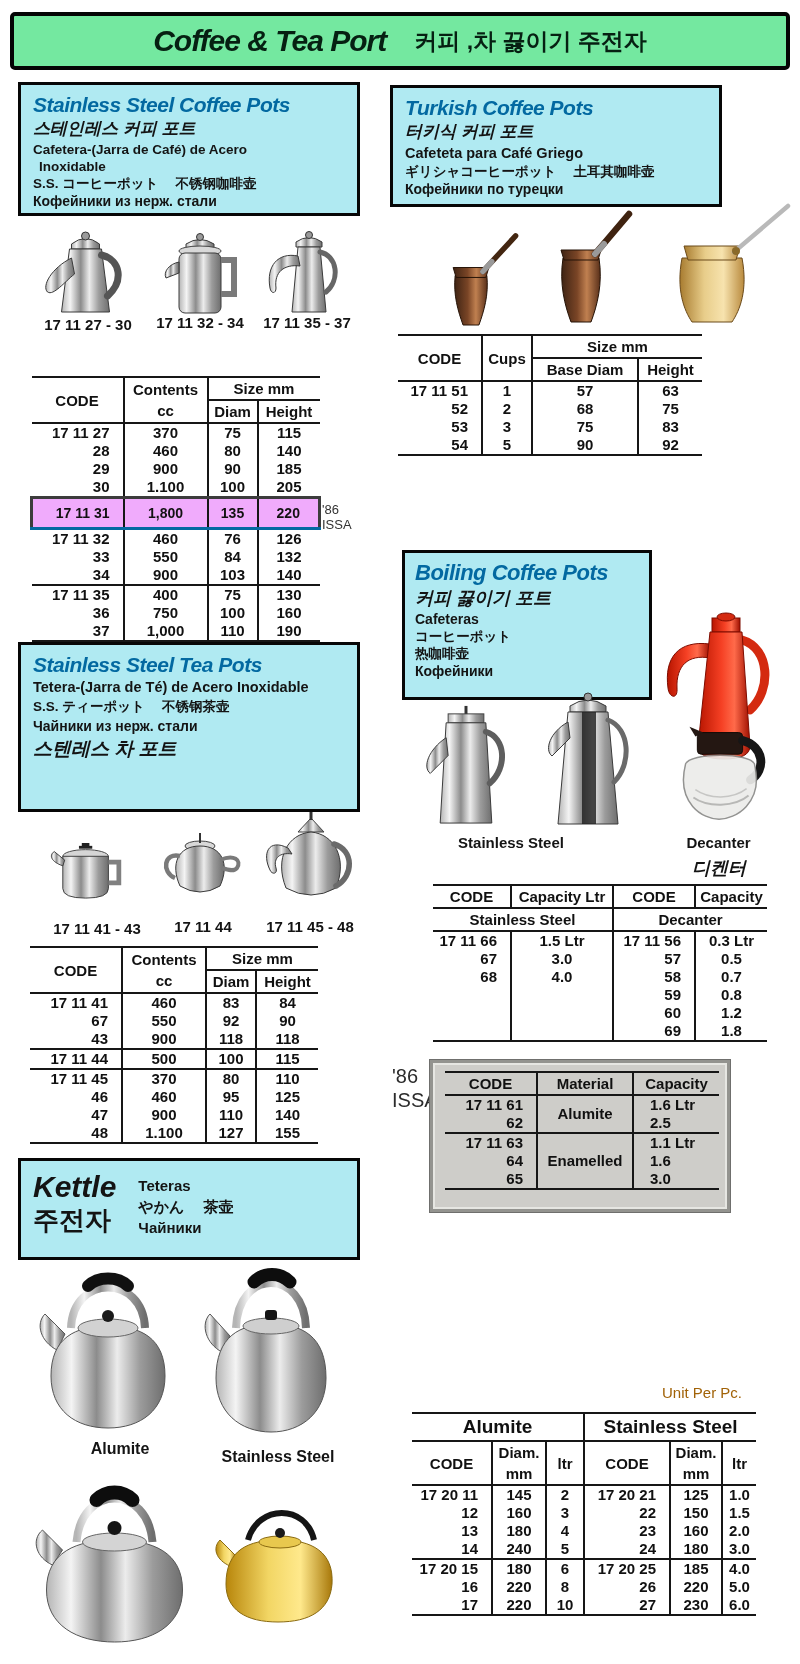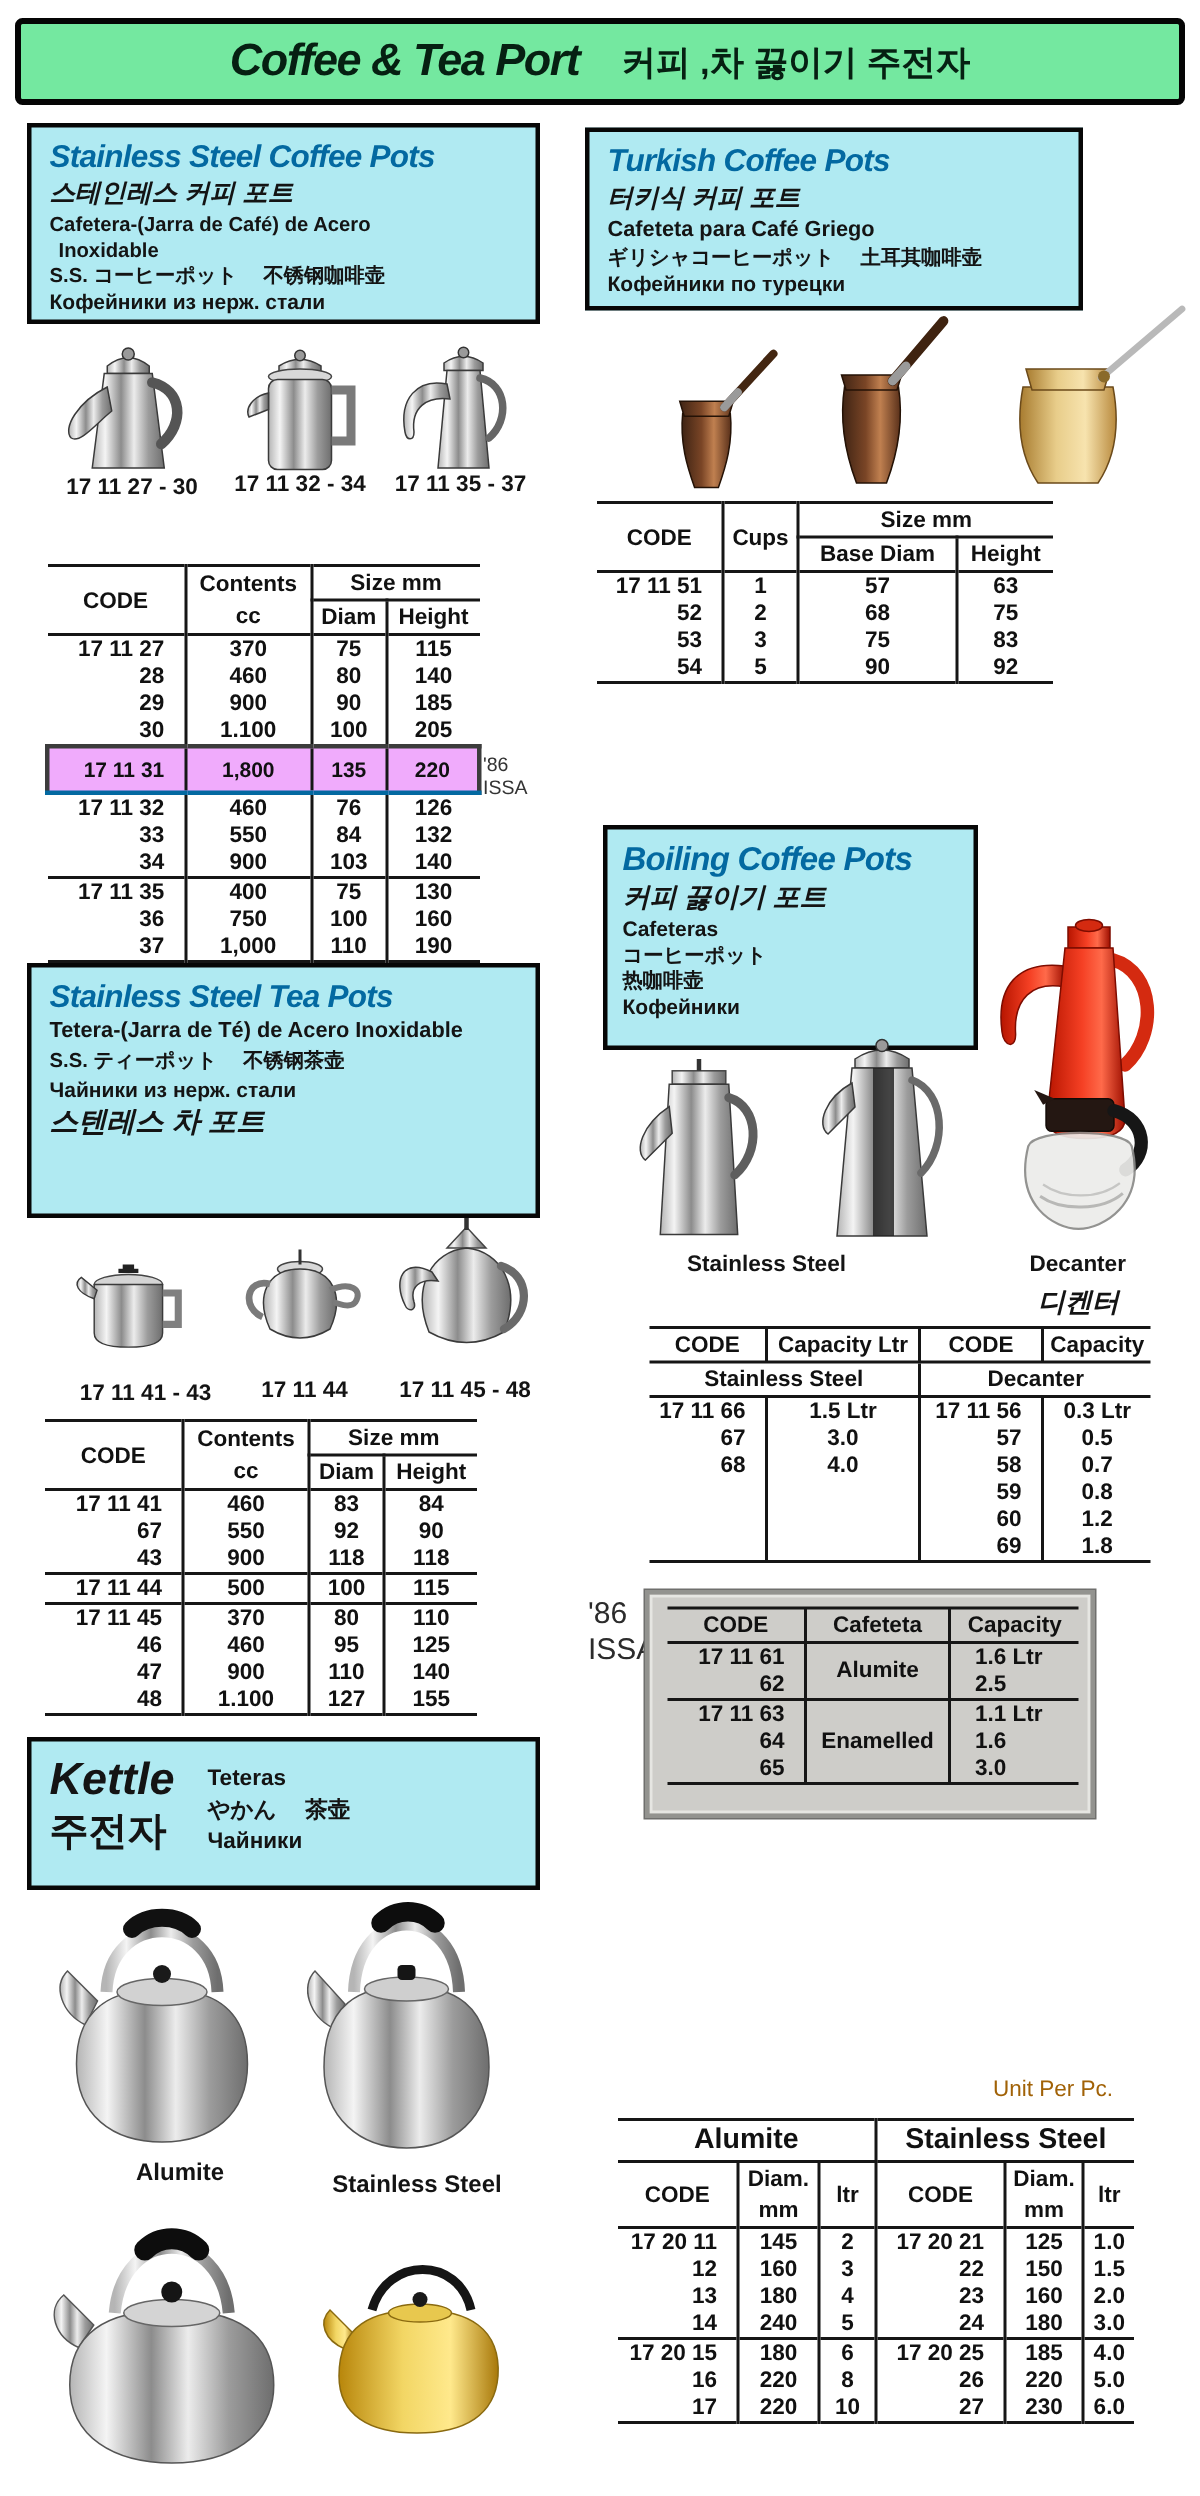--- a/index.html
+++ b/index.html
@@ -585,21 +585,21 @@
   <div class="issa-box">
     <table class="cat" style="width:274px">
       <colgroup>
           <col style="width:92px">
           <col style="width:96px">
           <col style="width:86px">
         </colgroup>
       <thead>
         <tr>
           <th class="vr">CODE</th>
-          <th class="vr">Cafeteta</th>
+          <th class="vr">Material</th>
           <th>Capacity</th>
         </tr>
       </thead>
     <tbody>
           <tr>
             <td class="c-code vr">17 11 61
 62</td>
             <td class="vr">Alumite</td>
             <td class="c-cap">1.6 Ltr
 2.5</td>

